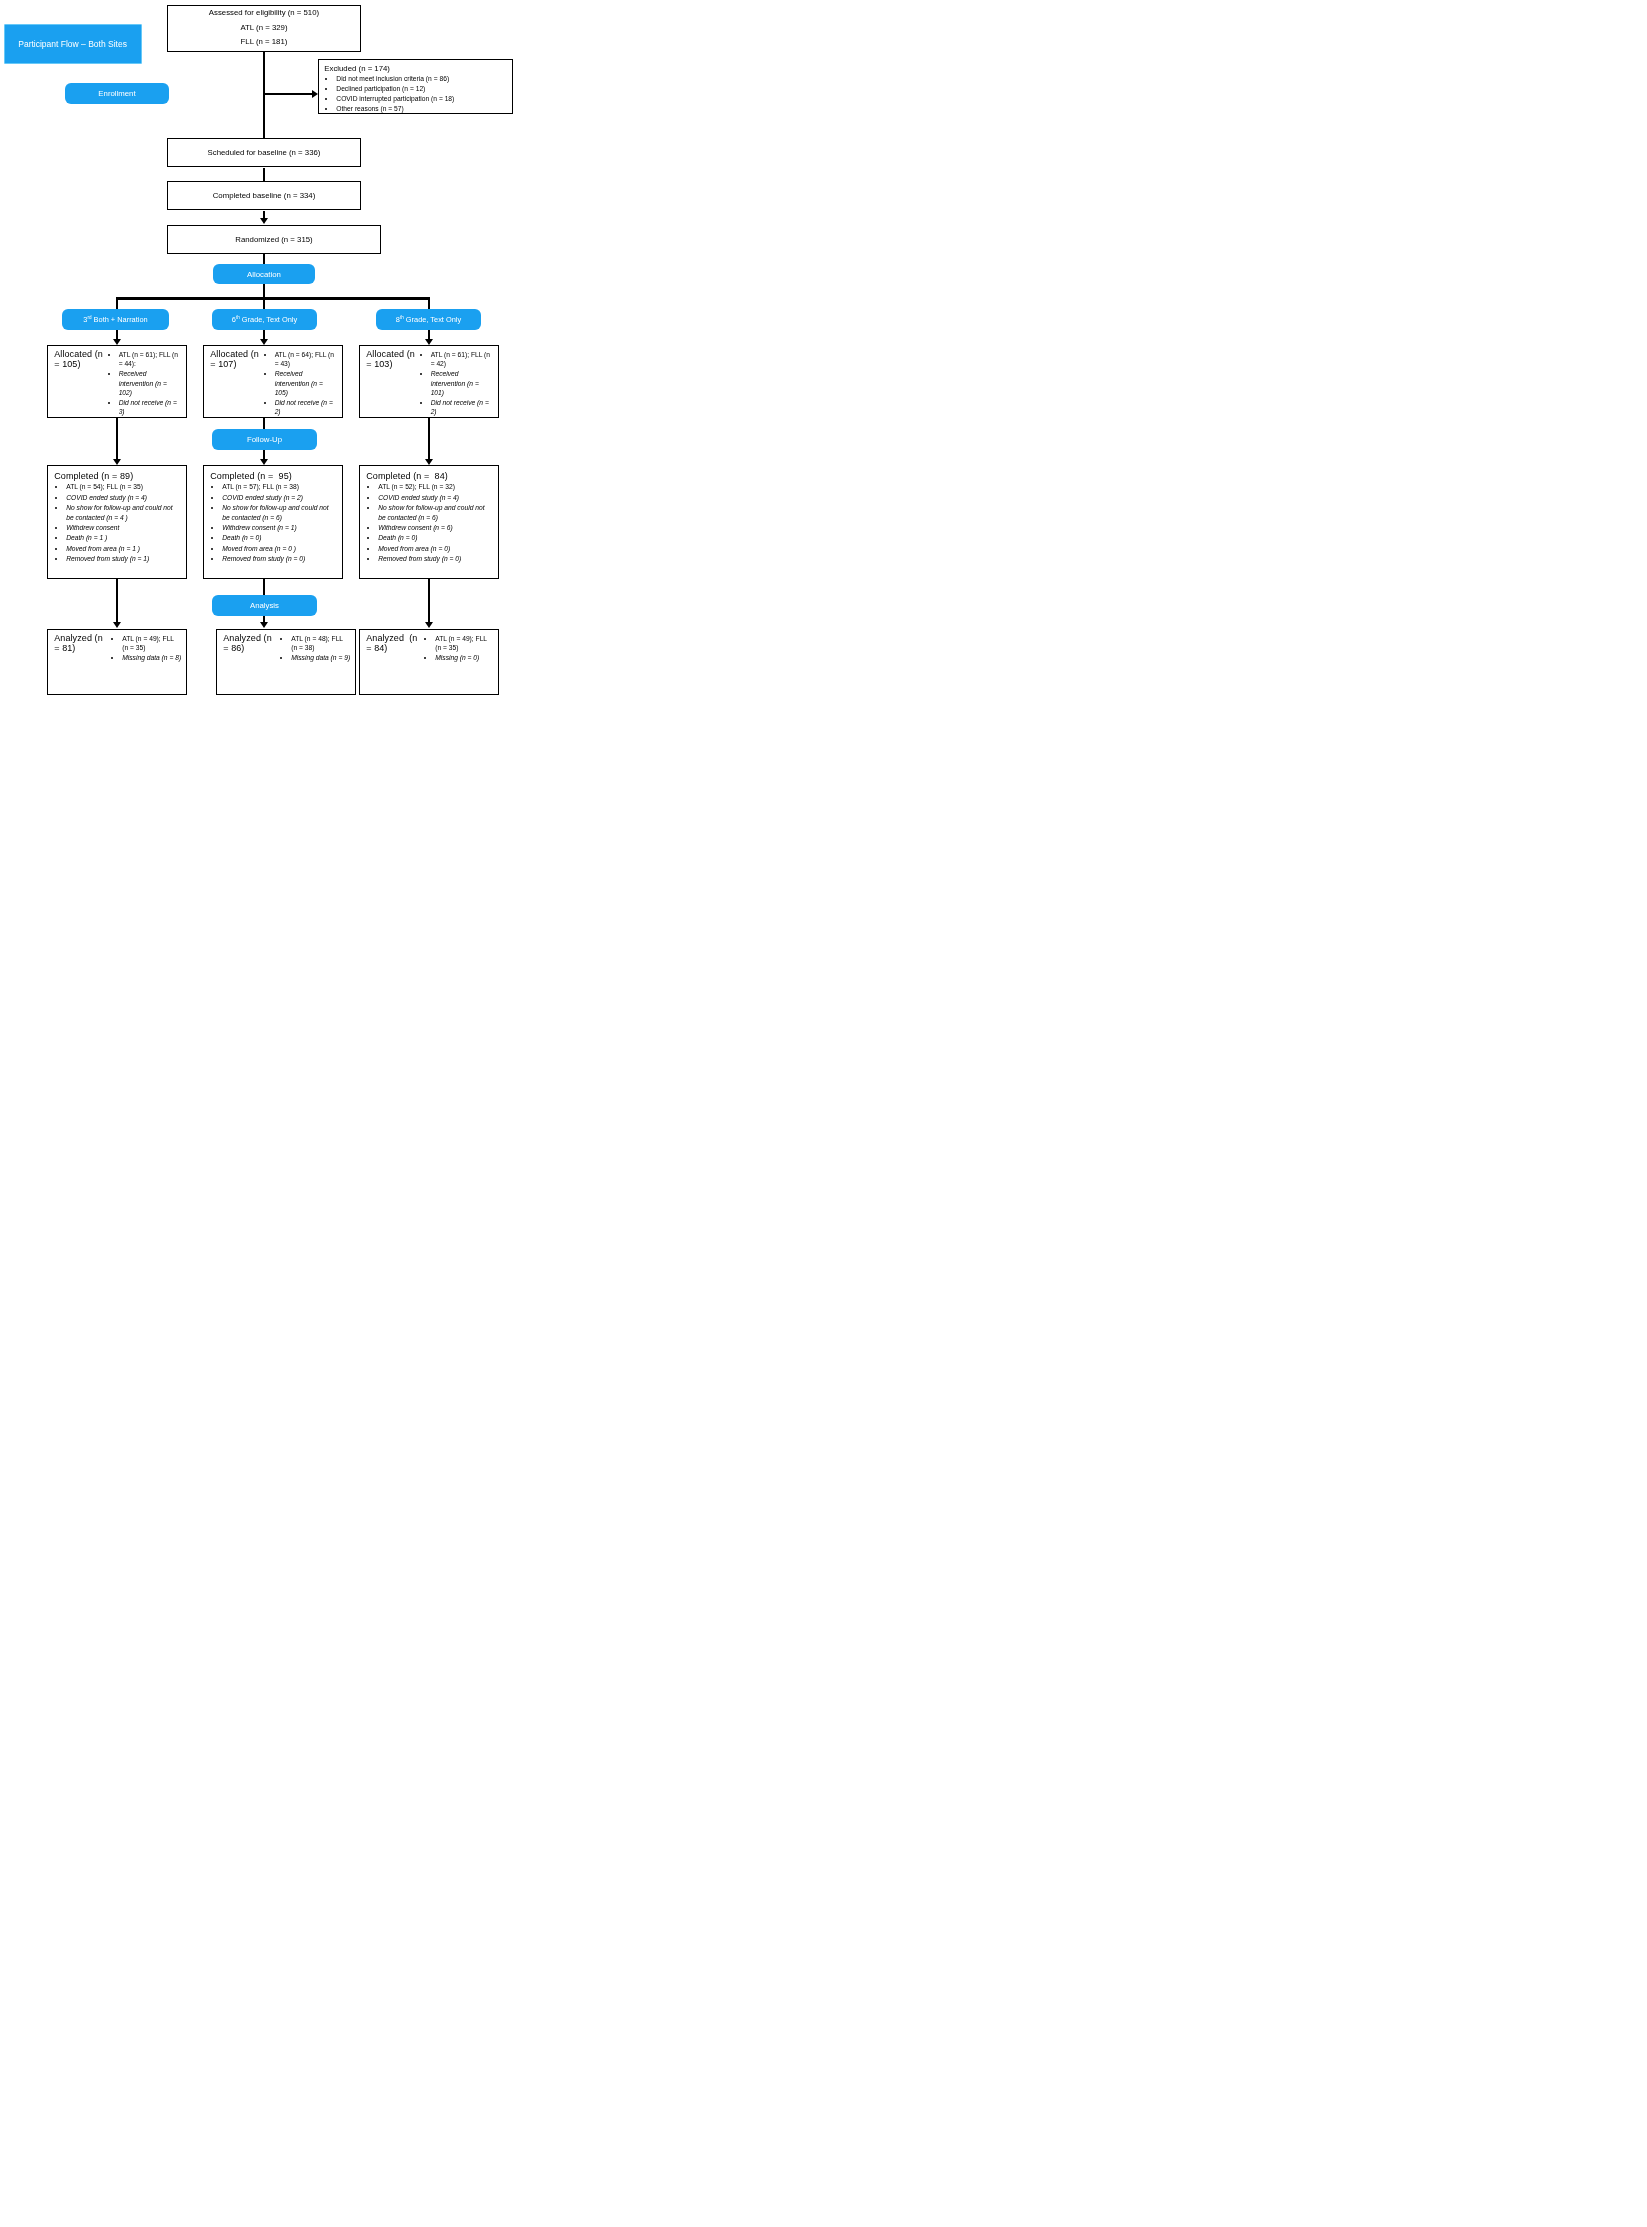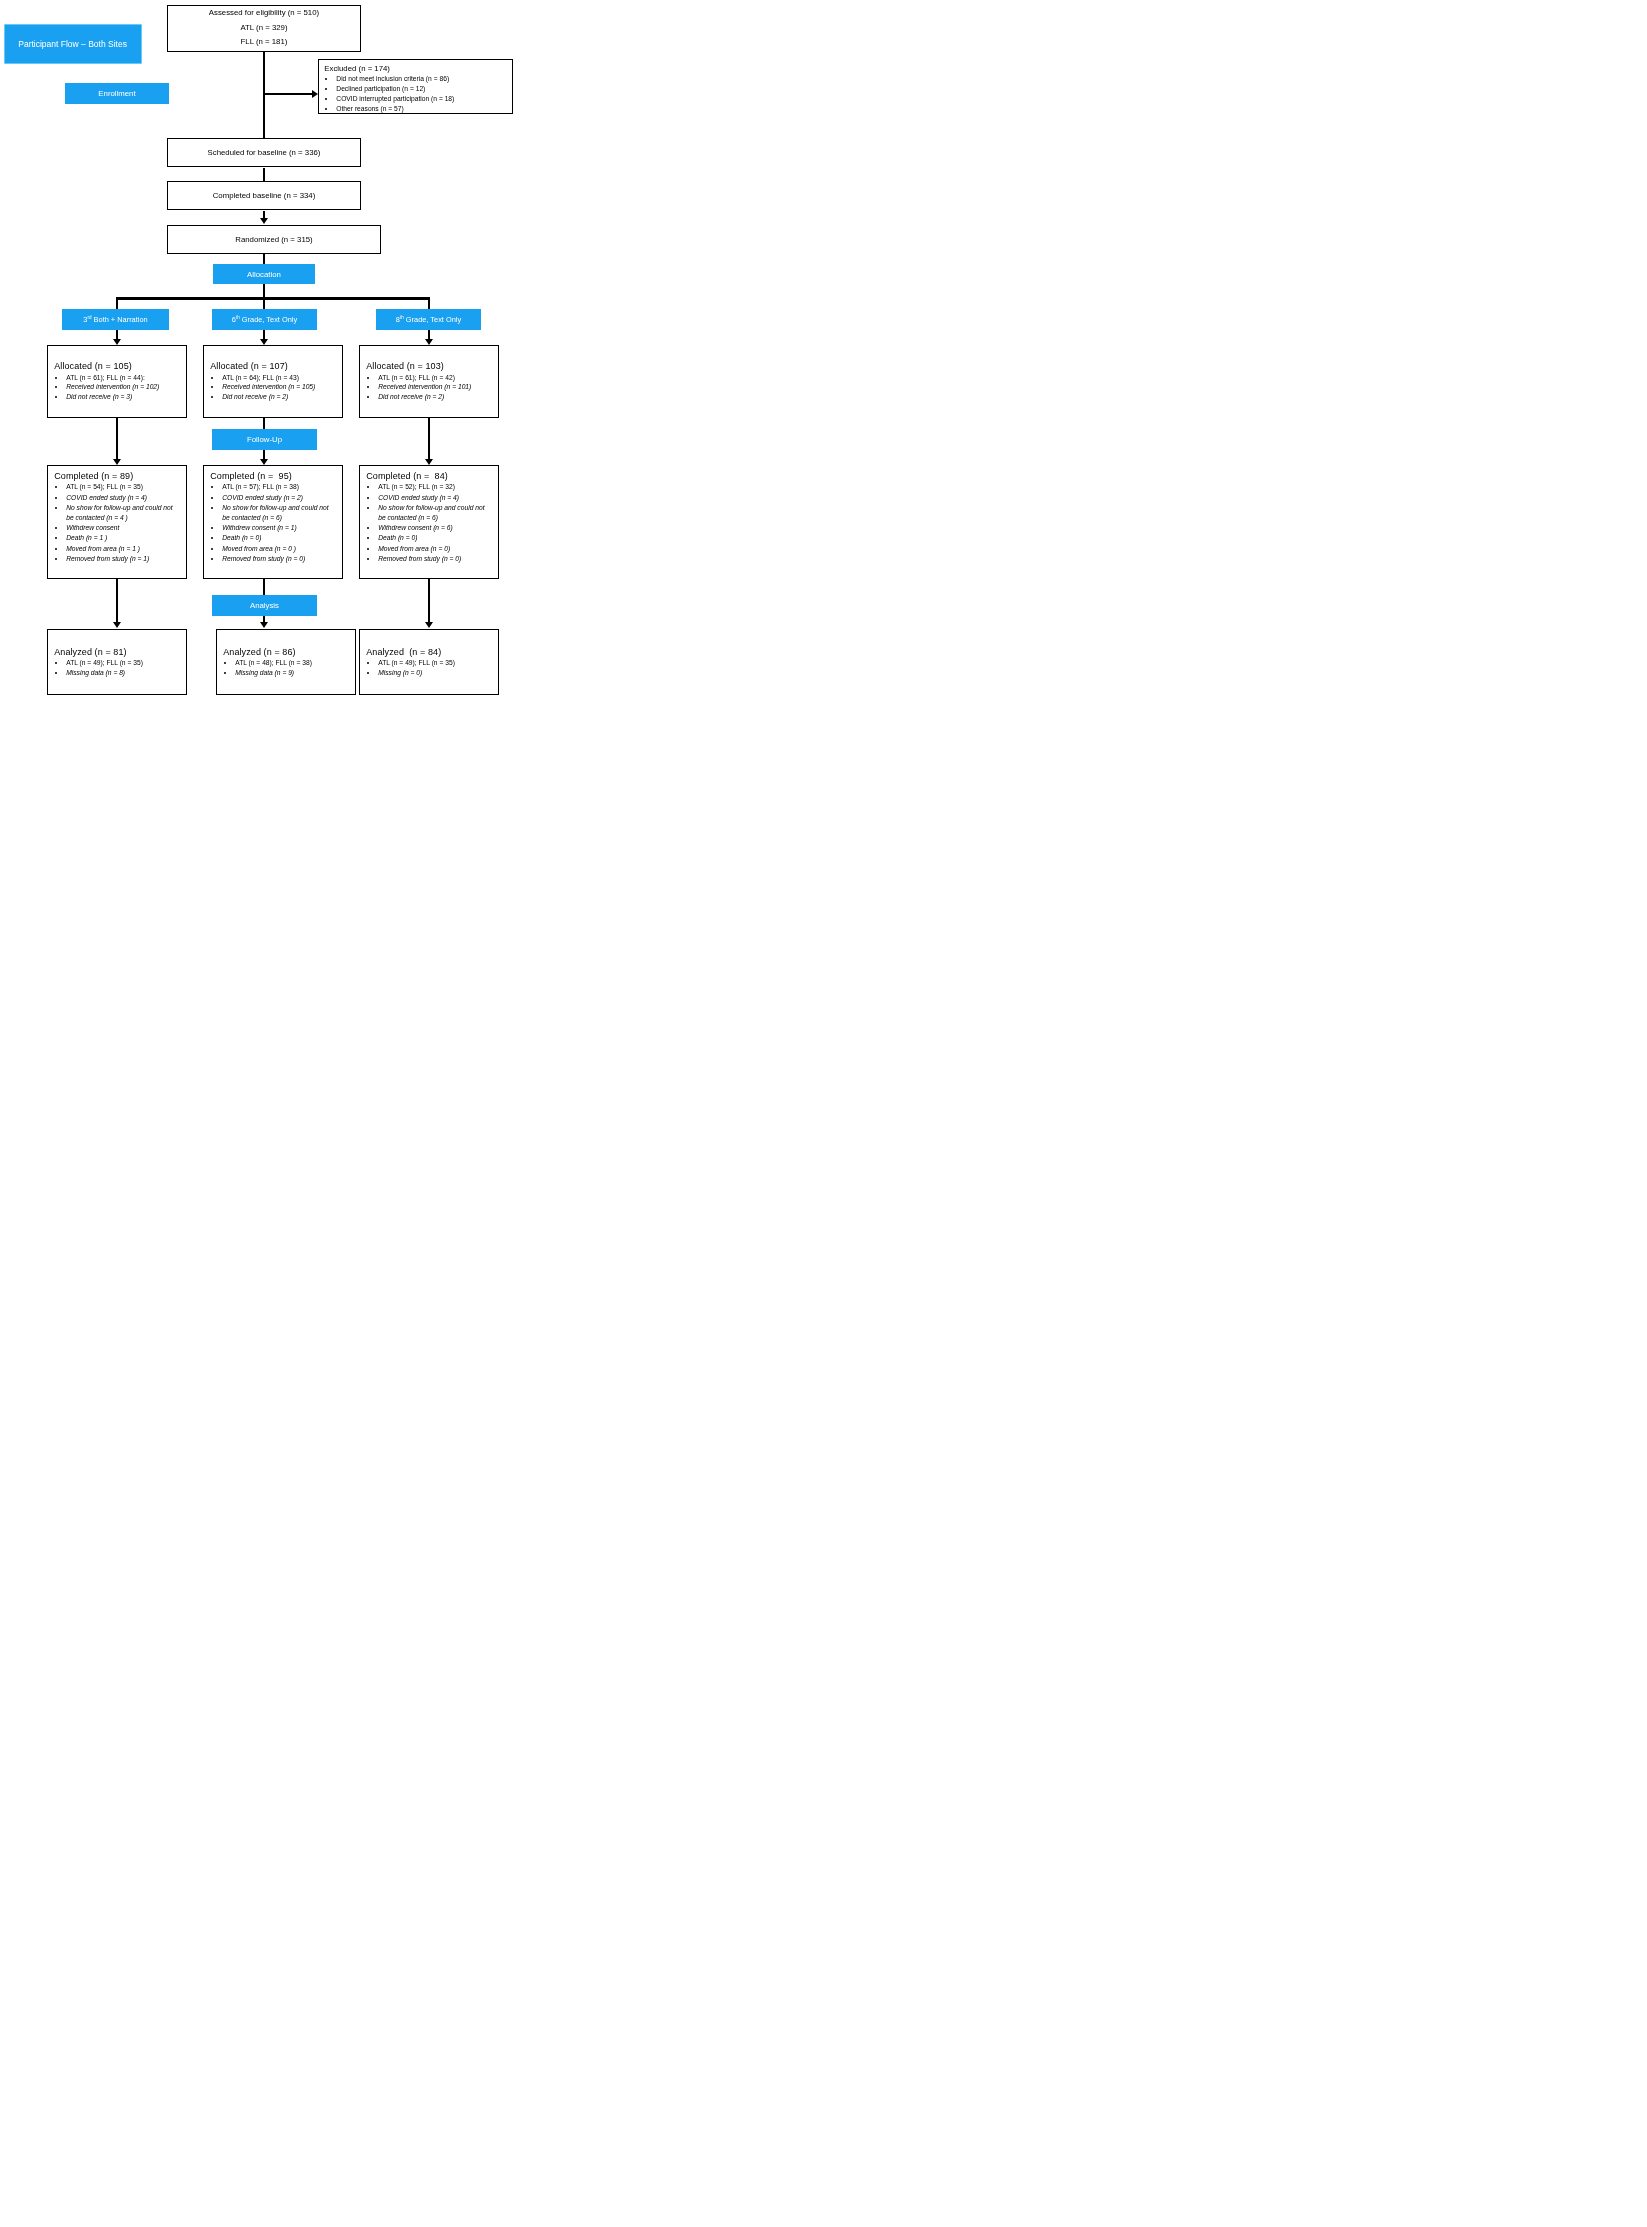--- a/index.html
+++ b/index.html
@@ -7,29 +7,29 @@
     position:relative;width:515px;height:697px;background:#fff;
     font-family:"Liberation Sans","DejaVu Sans",sans-serif;color:#000;
     overflow:hidden;
   }
   .box{
     position:absolute;border:1.8px solid #000;background:#fff;box-sizing:border-box;
   }
   .center-line{display:flex;align-items:center;justify-content:center;text-align:center;}
   .box-title{font-size:9px;letter-spacing:0.1px;}
   .box-title-sm{font-size:7.8px;}
-  .stack{display:flex;flex-direction:column;justify-content:center;padding:2.7px 4.5px 2.7px 6.2px;}
+  .stack{display:flex;flex-direction:row;justify-content:center;padding:2.7px 4.5px 2.7px 6.2px;}
   .fill{padding:4.5px 4.5px 2.7px 6.2px;}
   ul.bullets{margin:1.3px 0 0 0;padding-left:12px;font-size:6.7px;line-height:1.4;}
   ul.bullets li{margin:0 0 0.4px 0;}
   ul.bullets-wide{margin:1.8px 0 0 0;padding-left:12px;font-size:6.7px;line-height:1.42;}
   ul.bullets-wide li{margin:0 0 0.9px 0;}
   .it{font-style:italic;}
   .badge{
-    position:absolute;border-radius:0;color:#fff;display:flex;
+    position:absolute;border-radius:6px;color:#fff;display:flex;
     align-items:center;justify-content:center;text-align:center;box-sizing:border-box;
     font-size:7.8px;
   }
   .badge sup{font-size:62%;line-height:0;}
   .vline{position:absolute;width:1.8px;background:#000;}
   .hline{position:absolute;height:1.8px;background:#000;}
   .branch{height:3.1px;}
   .arr-d{position:absolute;width:0;height:0;border-left:4px solid transparent;
     border-right:4px solid transparent;border-top:6.2px solid #000;}
   .arr-r{position:absolute;width:0;height:0;border-top:4px solid transparent;

